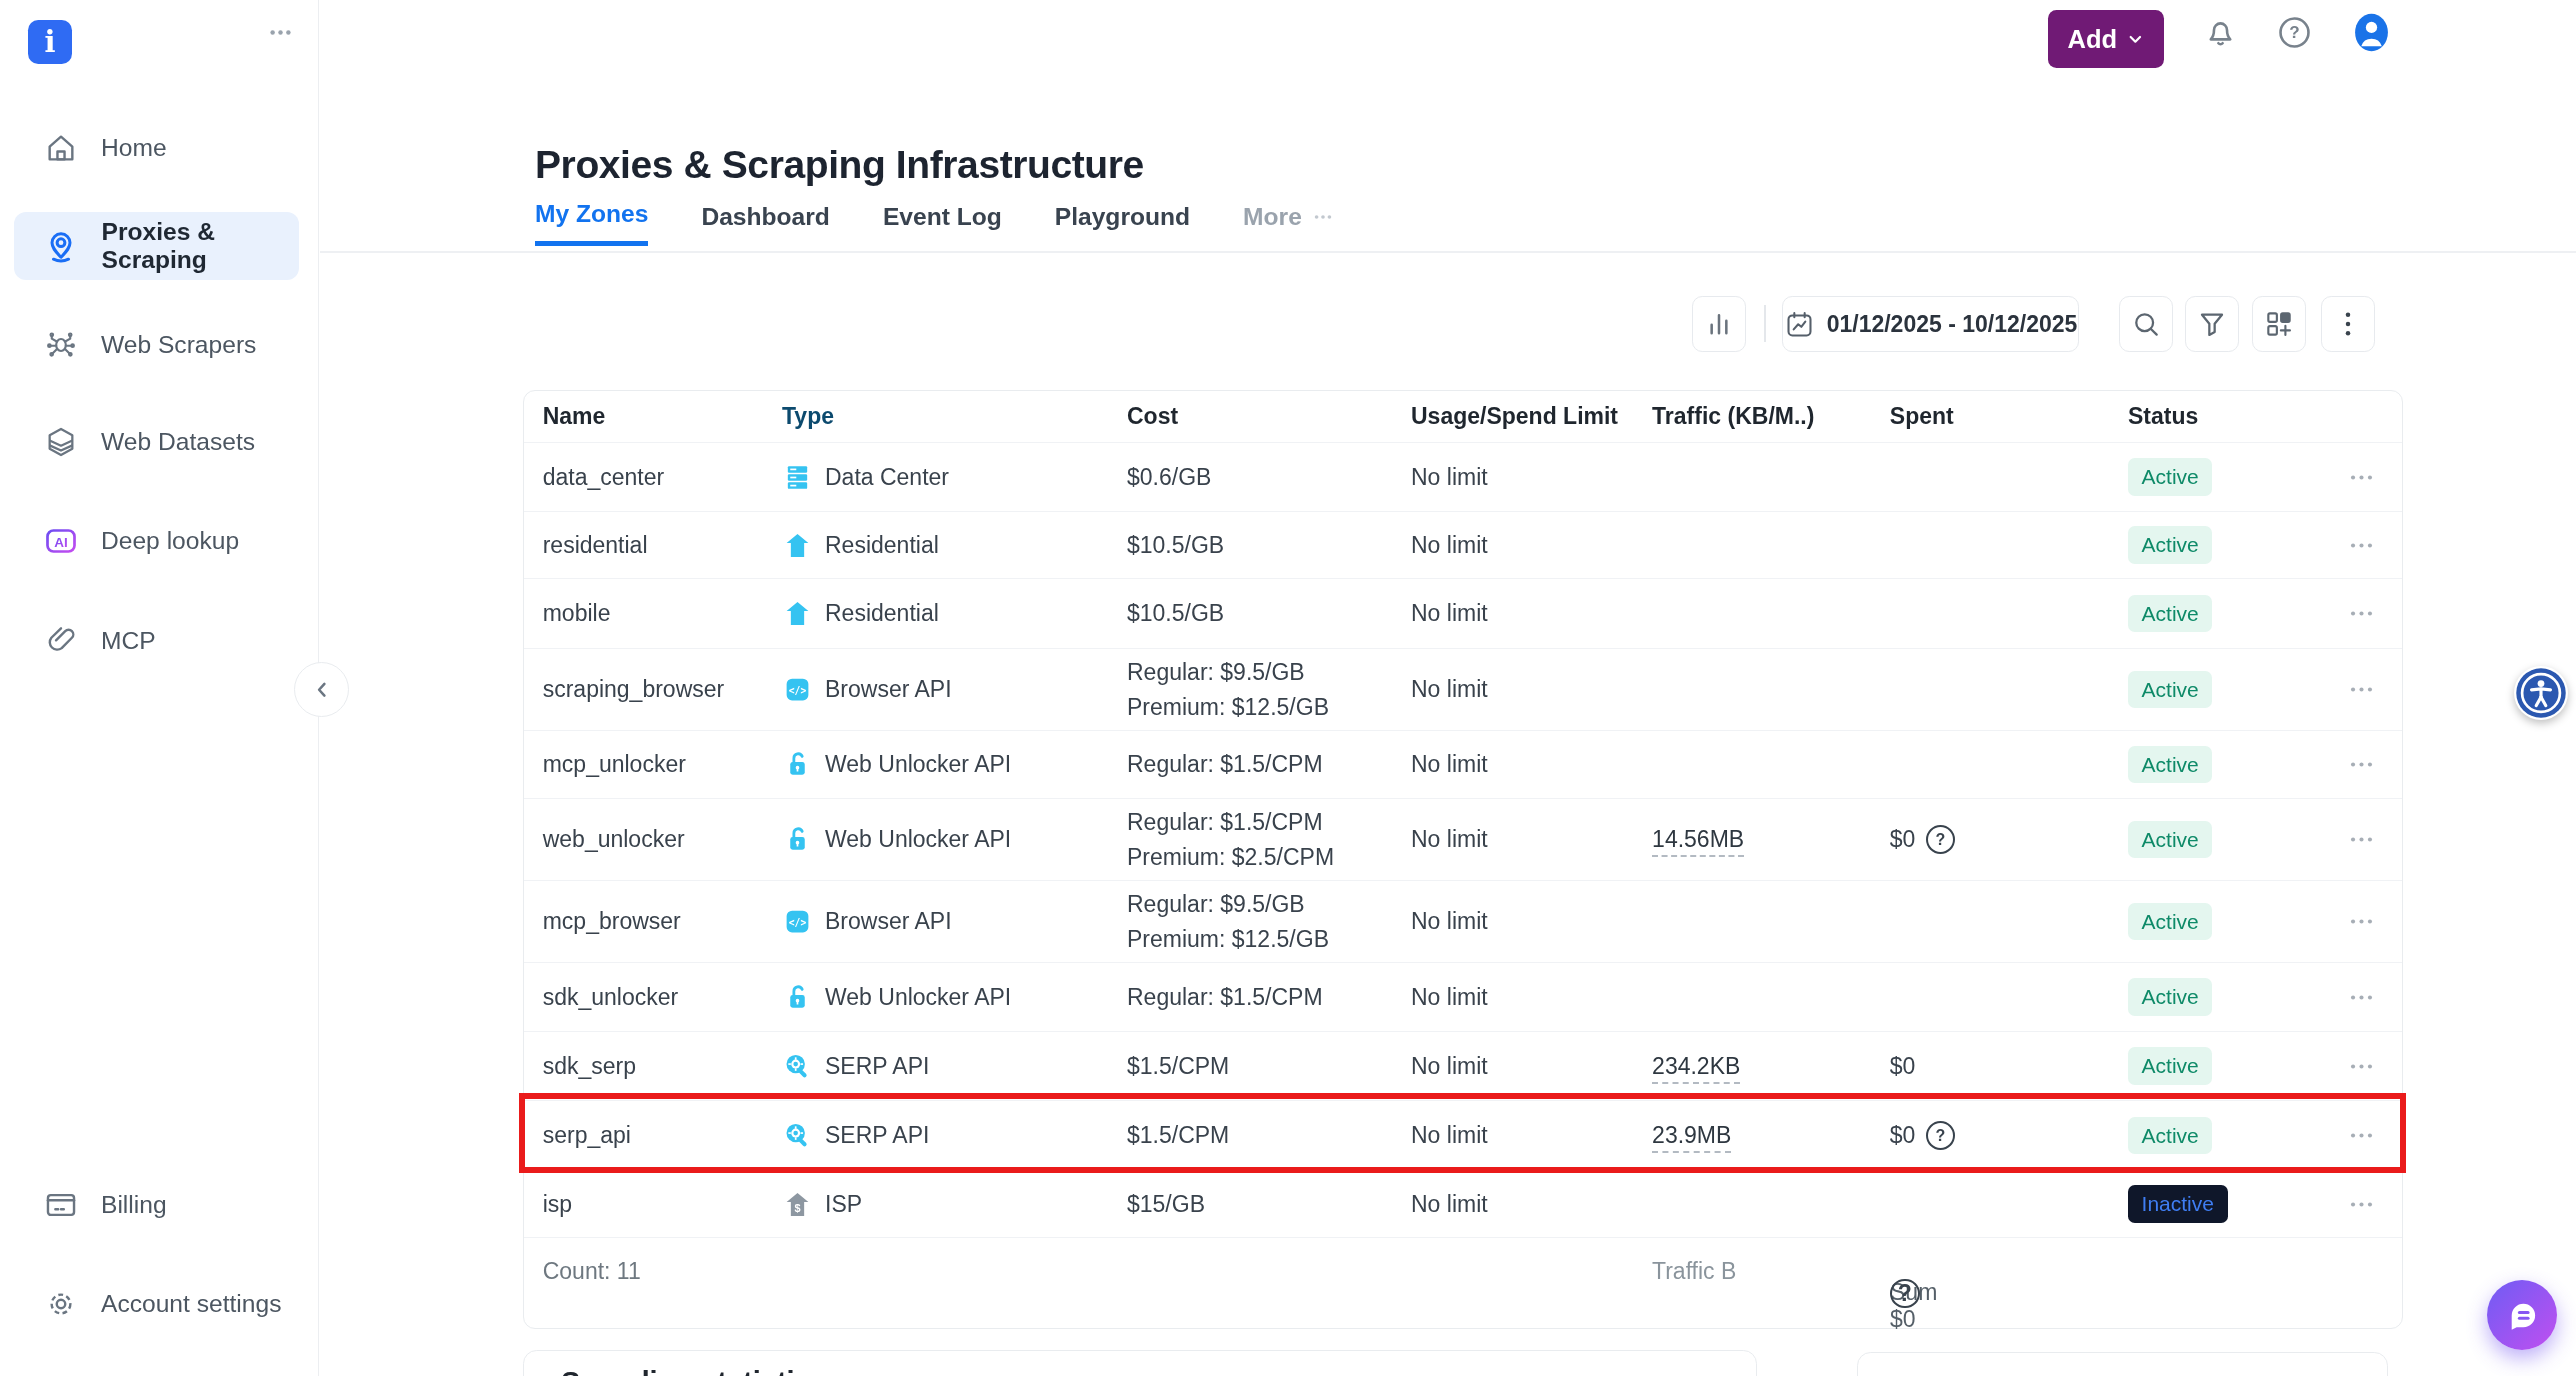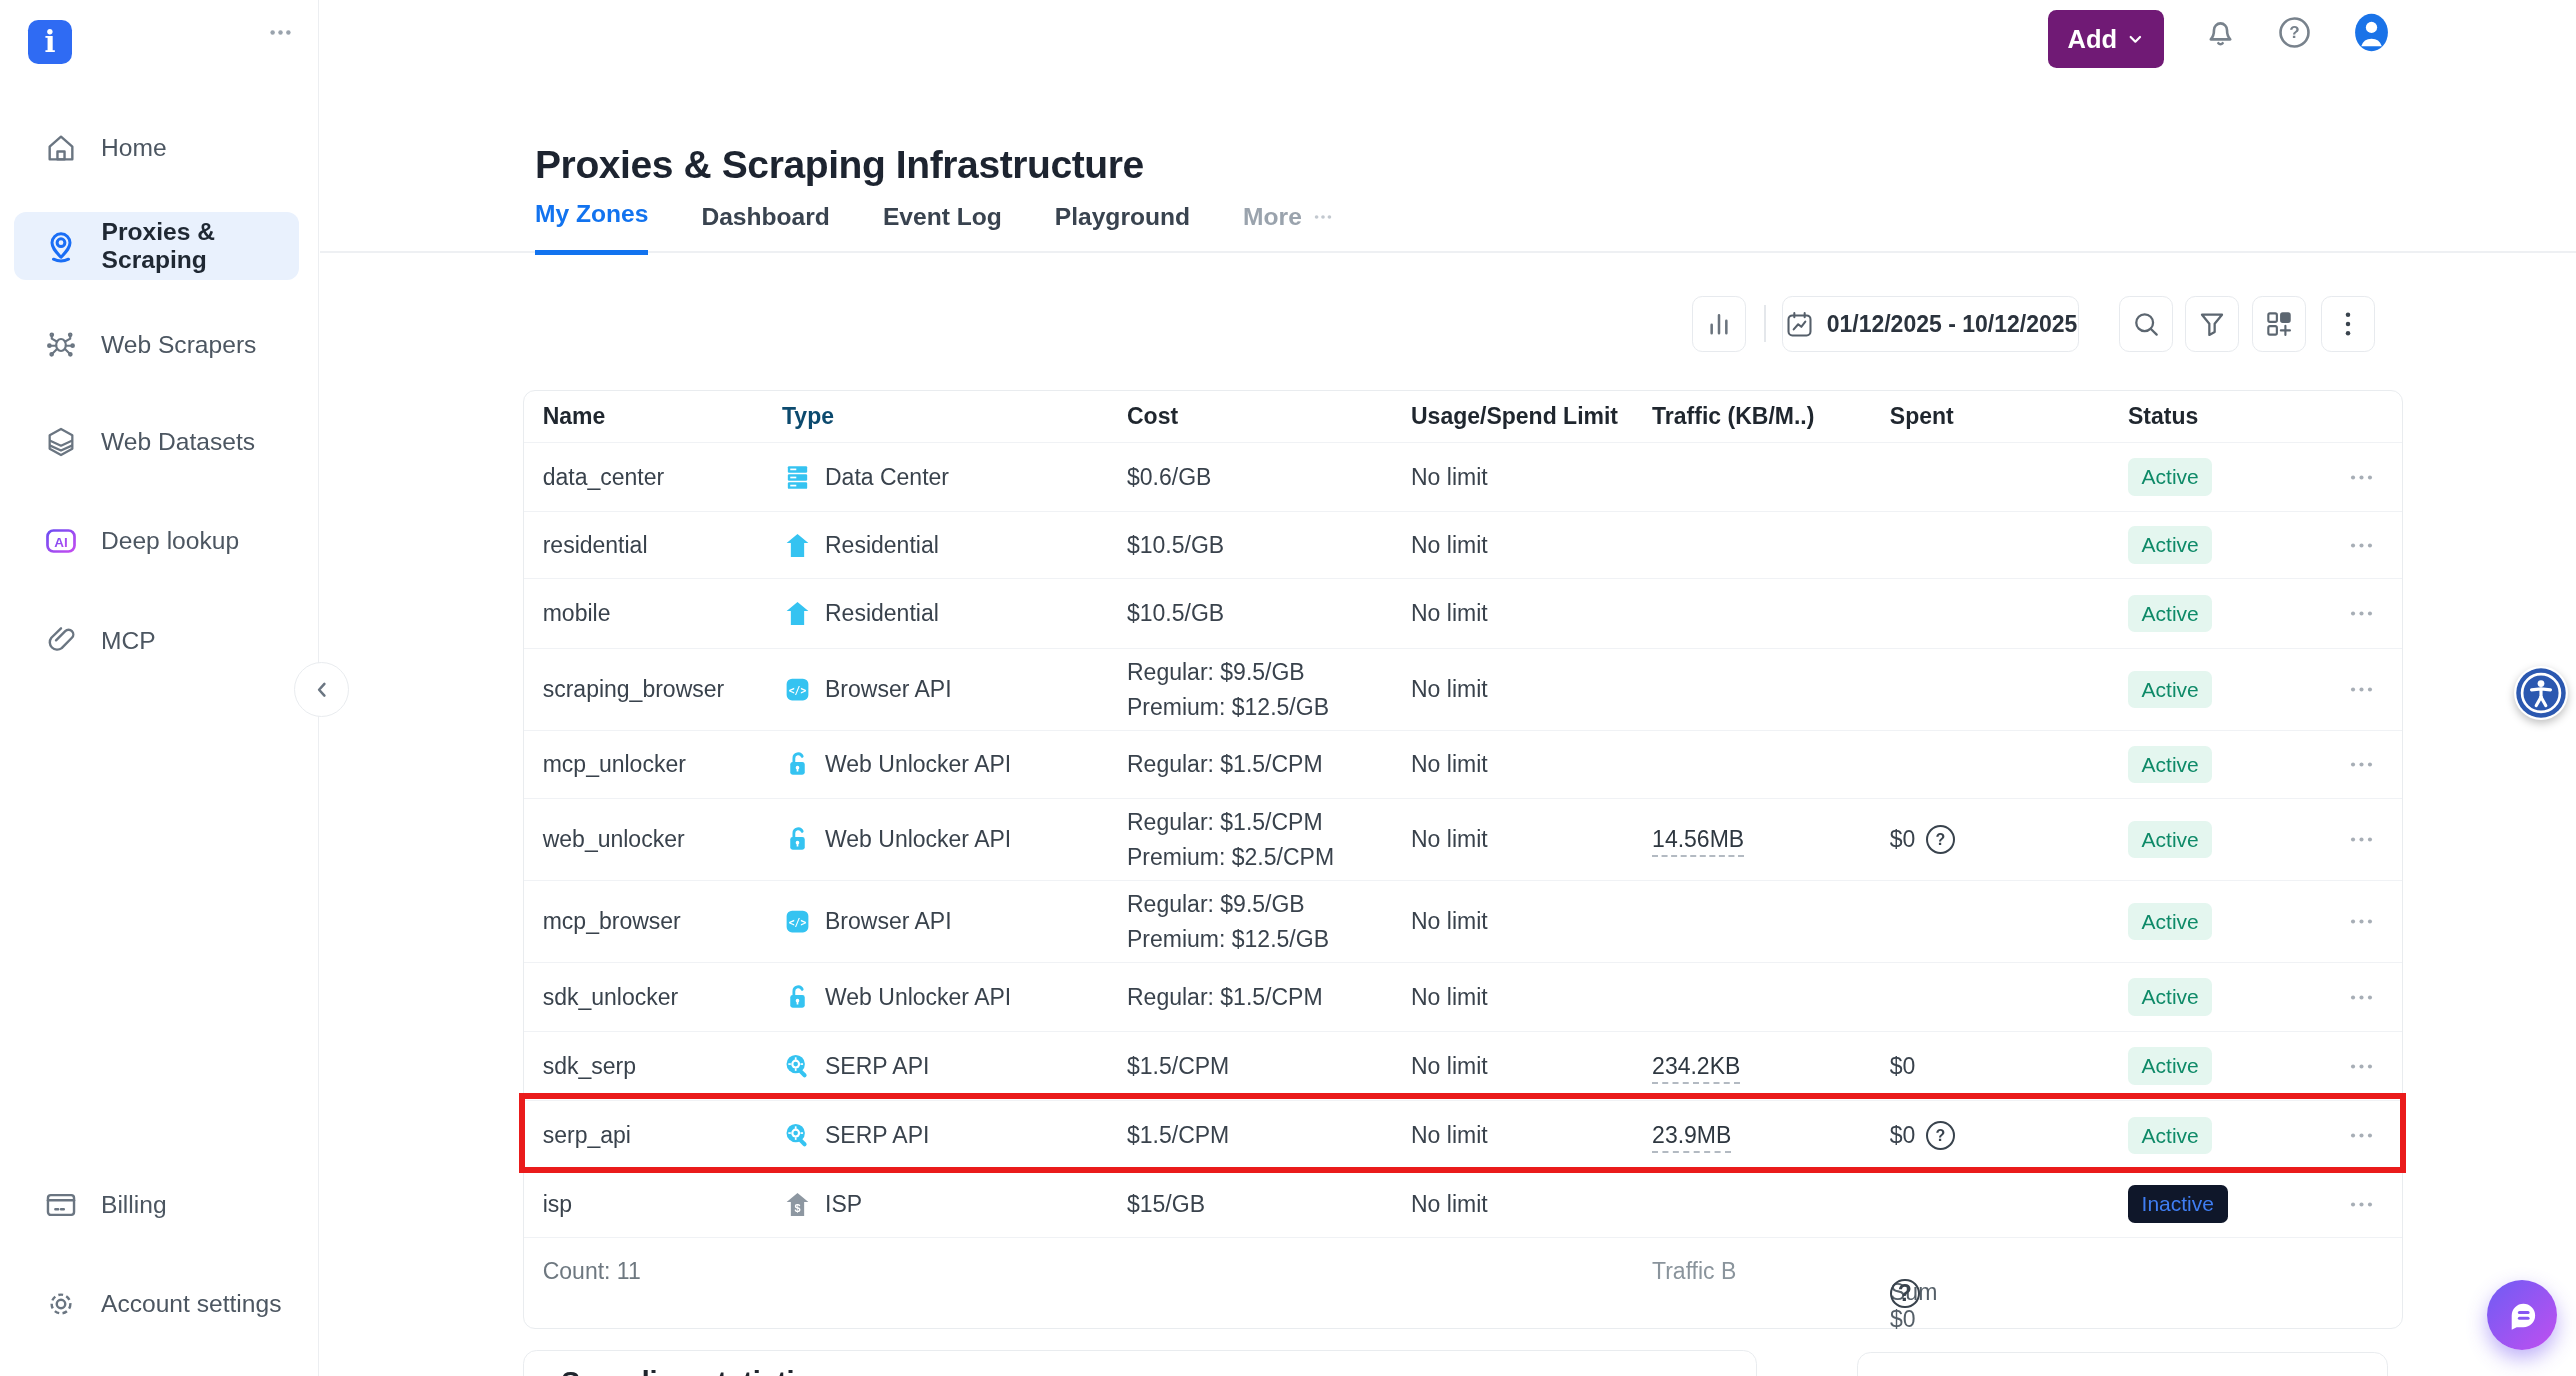--- a/index.html
+++ b/index.html
@@ -17,21 +17,21 @@
   .collapse-btn{position:absolute;left:294px;top:662px;width:53px;height:53px;border-radius:50%;background:#fff;
                 border:1.7px solid #e9ecef;display:flex;align-items:center;justify-content:center;z-index:4;}
   
   .add-btn{position:absolute;left:2048px;top:10.2px;width:116px;height:58px;border-radius:8.5px;background:#701a75;border:none;
            color:#fff;font-size:25.5px;font-weight:700;display:flex;align-items:center;justify-content:center;gap:8.5px;
            font-family:"Liberation Sans",sans-serif;cursor:pointer;}
   .top-icon{position:absolute;width:41px;height:41px;display:flex;align-items:center;justify-content:center;cursor:pointer;}
   
   .page-title{position:absolute;left:535px;top:117px;font-size:39px;font-weight:700;color:#1d2430;letter-spacing:-0.4px;}
   .tabs{position:absolute;left:535px;top:200px;display:flex;gap:53px;font-size:24.6px;}
-  .tab{padding-bottom:22px;color:#39434f;font-weight:600;cursor:pointer;display:flex;align-items:center;gap:10.2px;}
+  .tab{padding-bottom:13px;color:#39434f;font-weight:600;cursor:pointer;display:flex;align-items:center;gap:10.2px;}
   .tab.active{color:#1273ef;border-bottom:5.1px solid #1273ef;}
   .tab.muted{color:#9aa3ad;font-weight:600;}
   .tabs-line{position:absolute;left:320px;top:251px;width:2256px;height:1.7px;background:#eef0f3;}
   
   .tool-btn{position:absolute;top:296px;height:56px;box-sizing:border-box;border:1.7px solid #e7eaee;border-radius:10.2px;background:#fff;
             display:flex;align-items:center;justify-content:center;cursor:pointer;}
   .tool-sq{width:54px;}
   .tool-divider{position:absolute;left:1764px;top:305px;width:1.7px;height:37px;background:#e4e7eb;}
   .date-btn{left:1782px;width:297px;gap:12px;font-size:23px;color:#2b333d;font-weight:600;}
   

